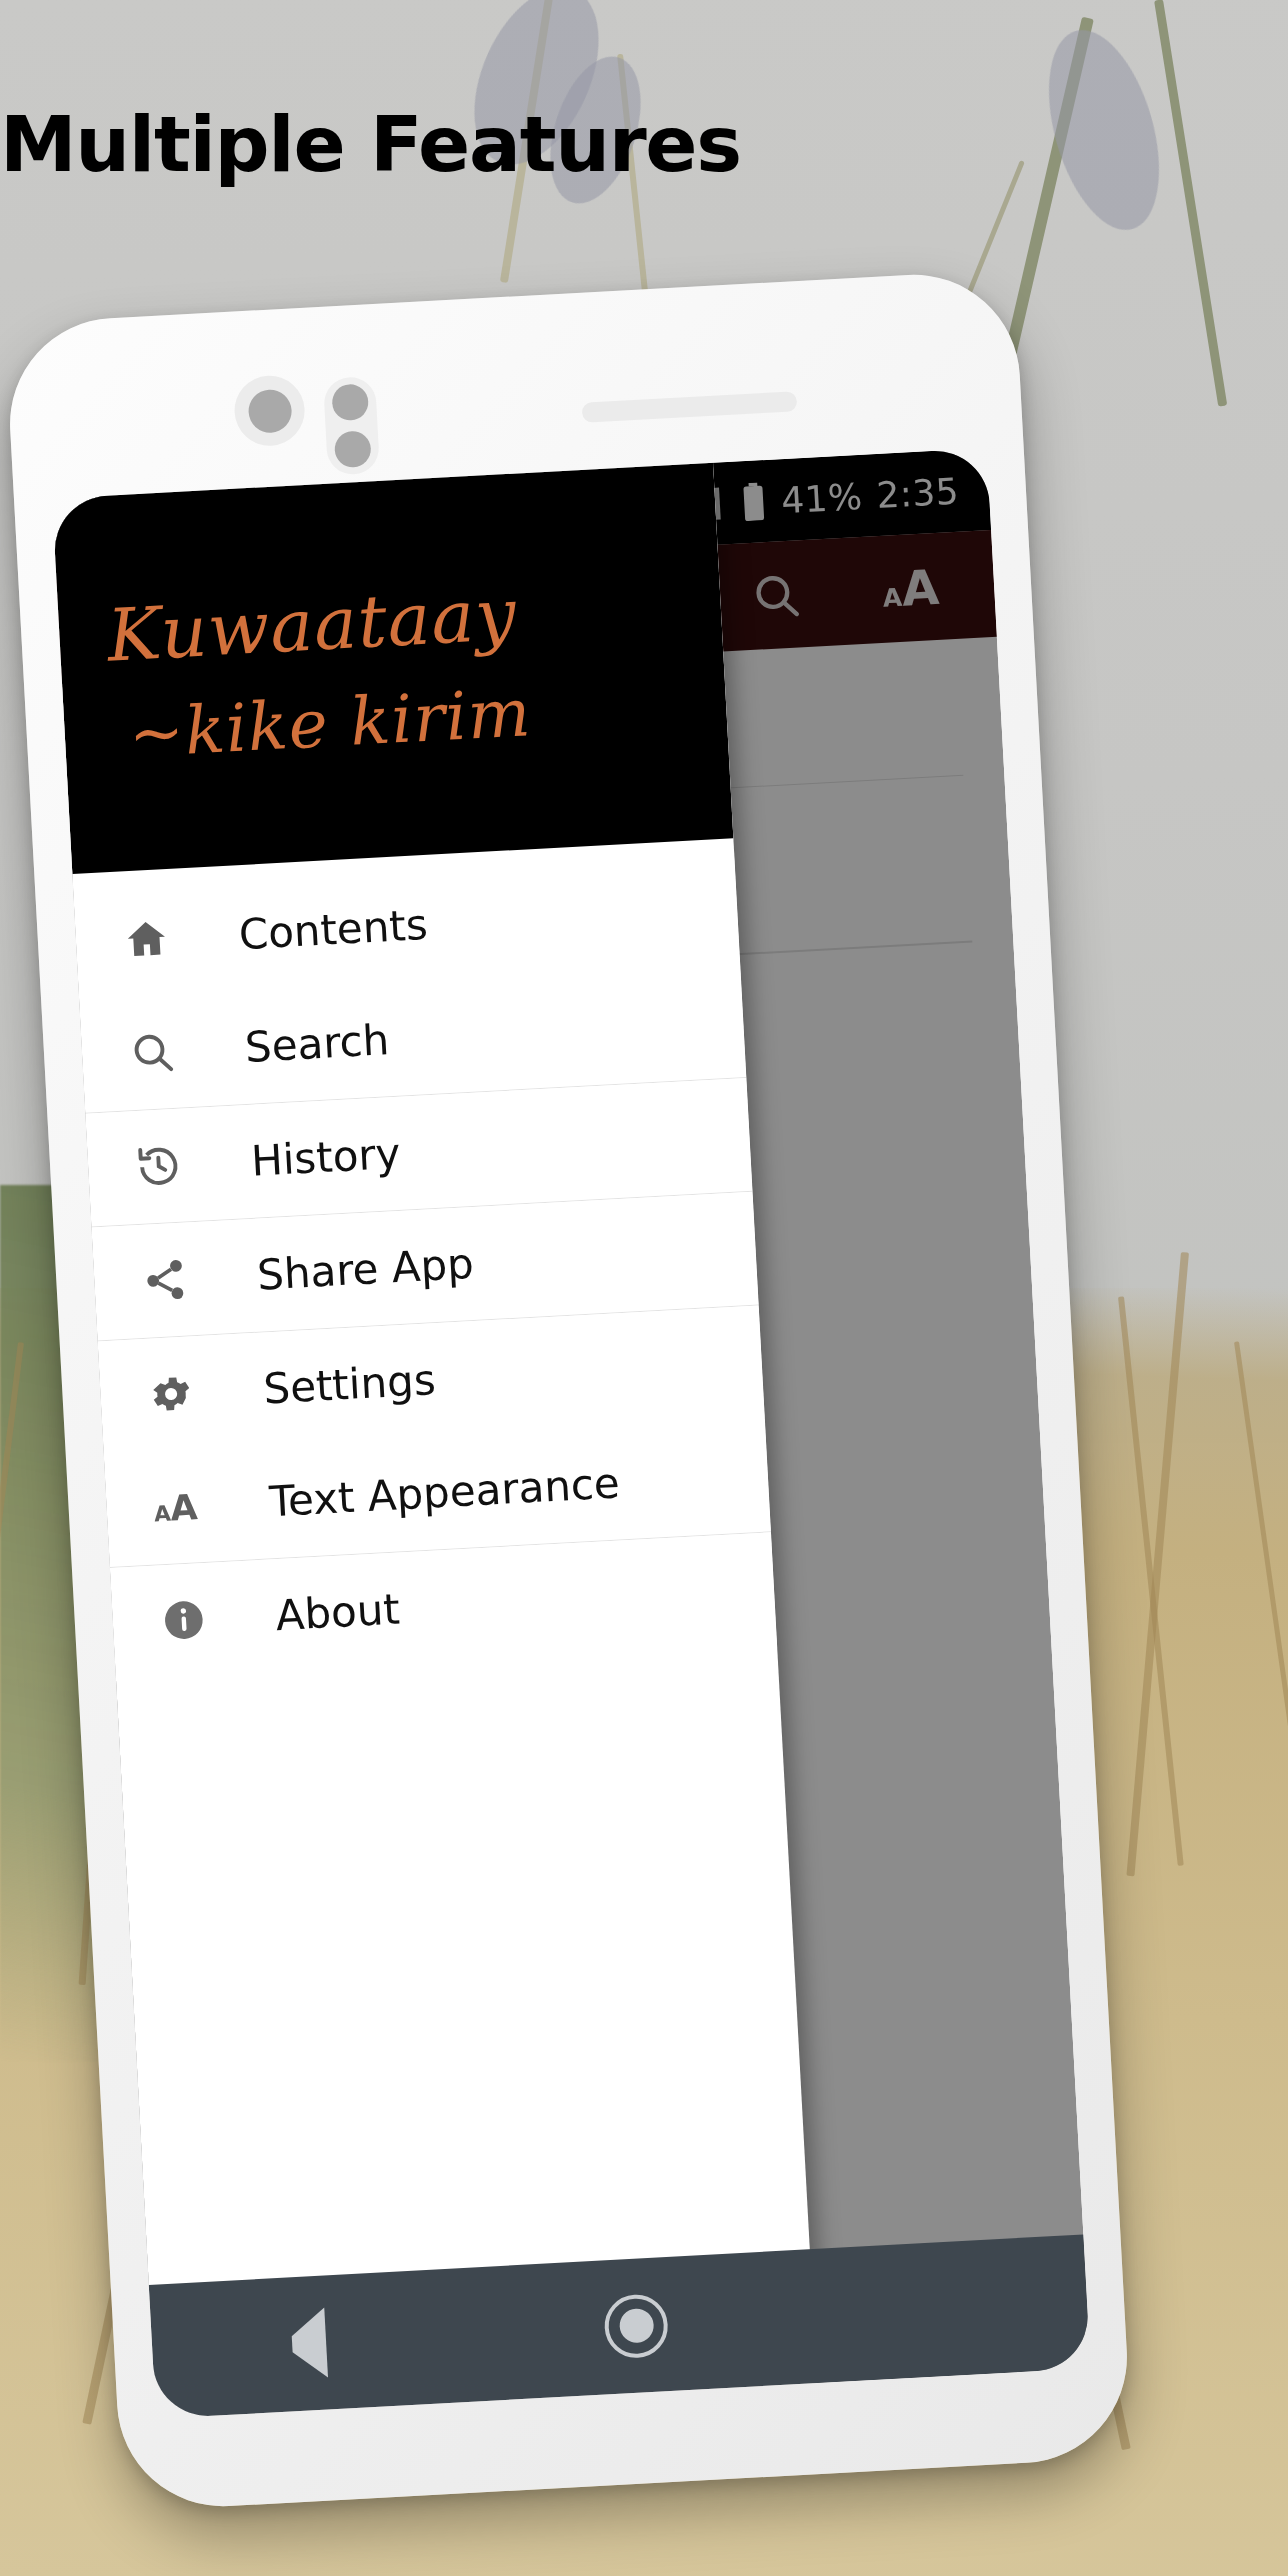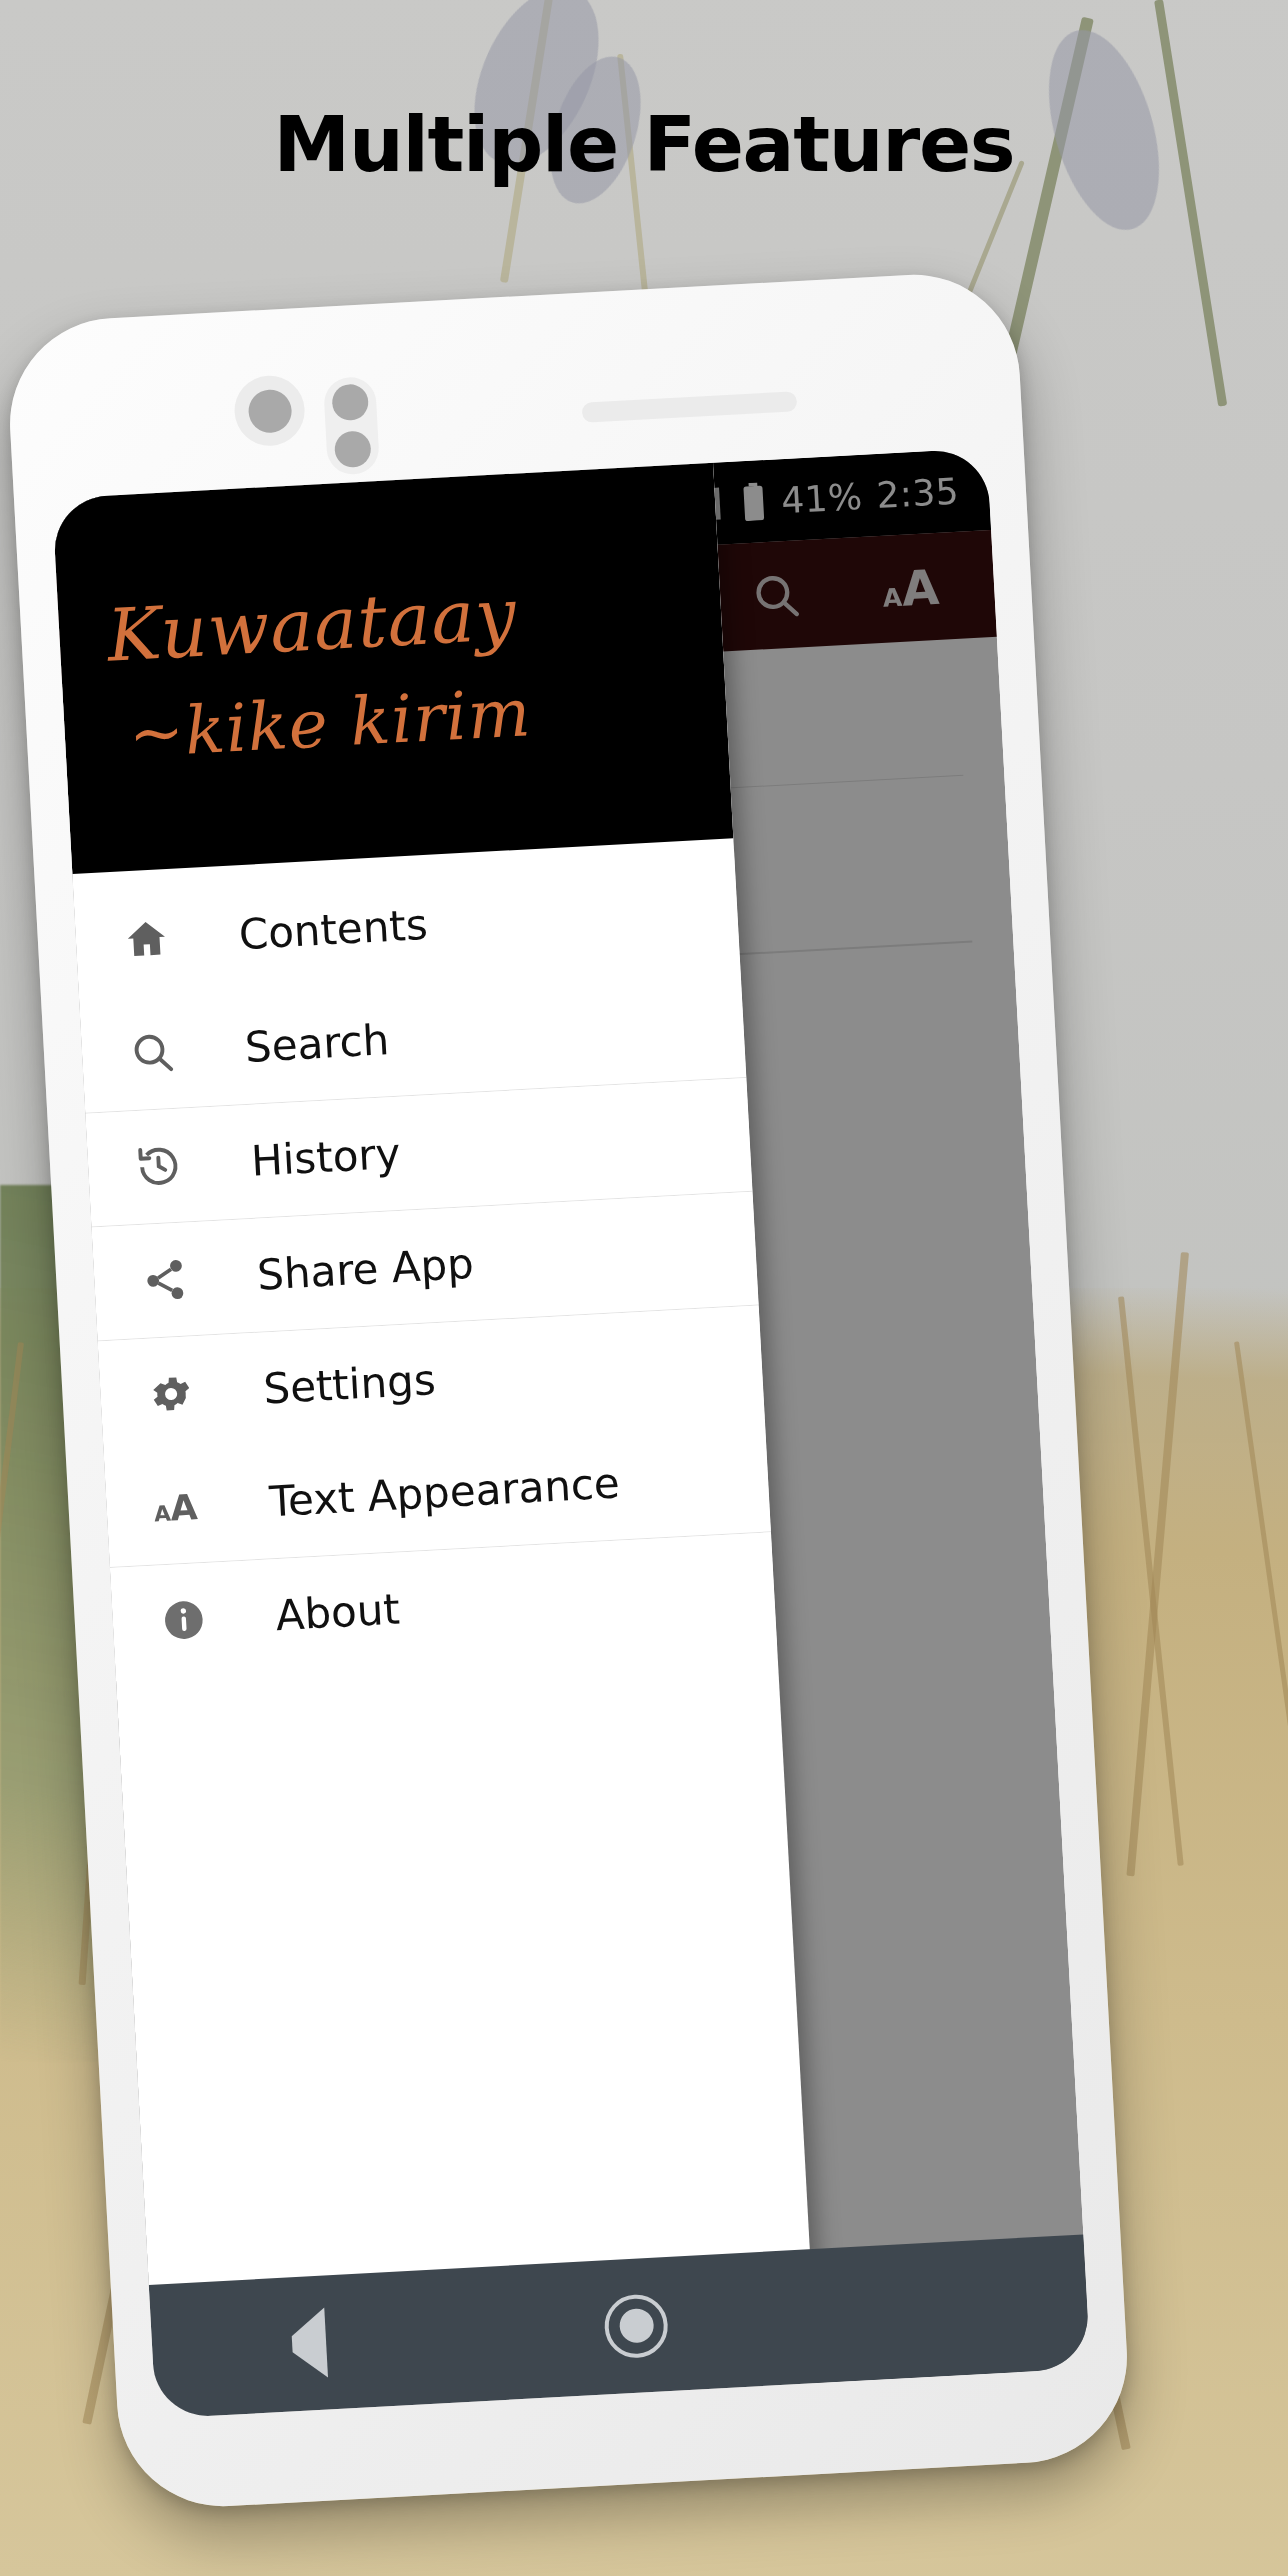--- a/index.html
+++ b/index.html
@@ -31,21 +31,20 @@
   }
   .straw{ position:absolute; background:rgba(160,135,86,.55); transform-origin:top left; border-radius:1.8px; }
   .twig{ position:absolute; background:#b9b59c; border-radius:2.7px; transform-origin:top center; }
   .twig.dark{ background:#8e9478; }
   .twig.thin{ background:#a9a890; }
   .leafclump{ position:absolute; border-radius:50%; background:rgba(150,152,165,.55); filter:blur(0.5px); }
 
   
   .headline{
     position:absolute; left:0; top:106px; width:100%;
-    text-align:center;
     font-size:77px; line-height:1; font-weight:700;
     letter-spacing:-1.3px;
     color:#000; z-index:40;
     font-family:"DejaVu Sans", sans-serif;
   }
 
   
   #phone{
     position:absolute;
     left:63px; top:295px;

